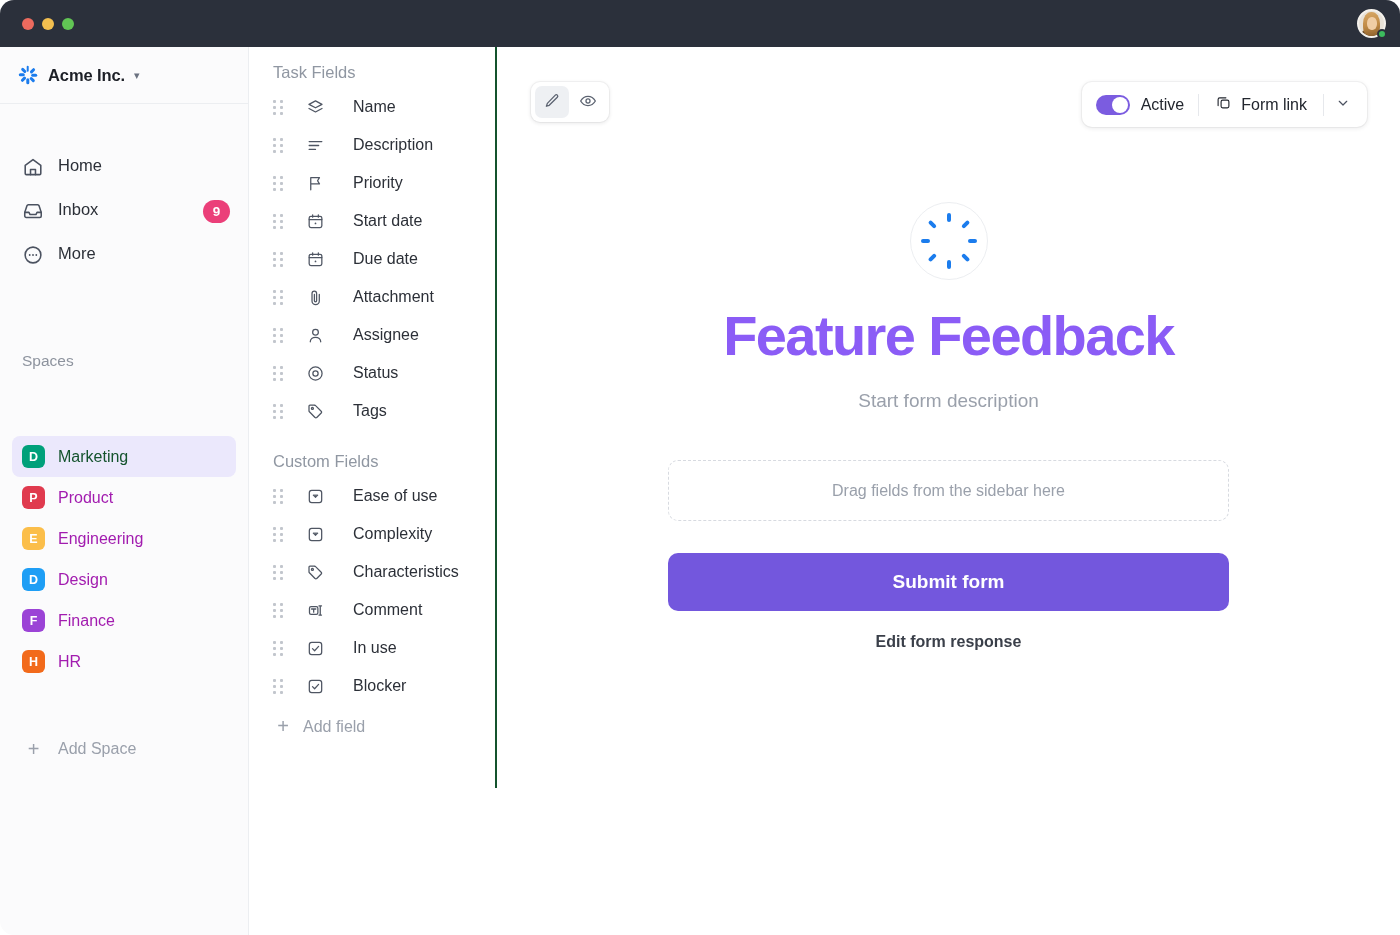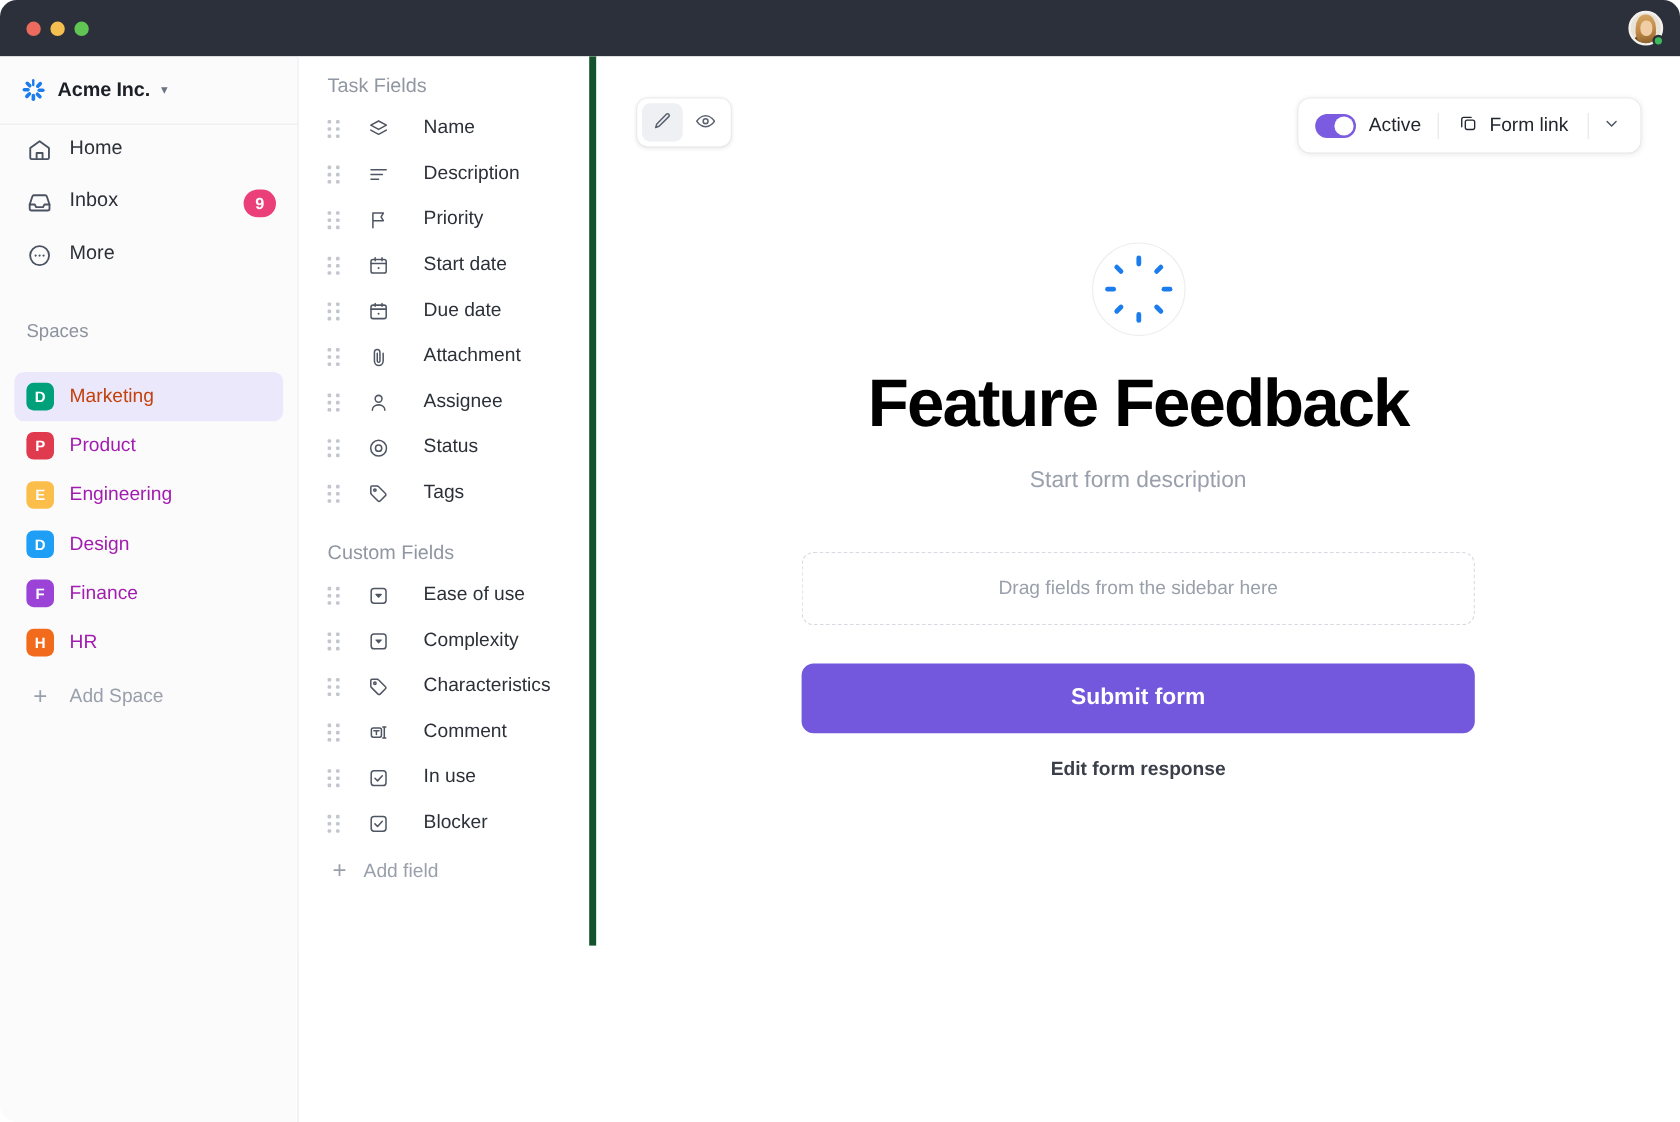--- a/index.html
+++ b/index.html
@@ -99,20 +99,21 @@
   }
 
   
   .sidebar {
     width: 249px;
     height: 888px;
     background: #fbfbfc;
     border-right: 1px solid #eceef1;
     display: flex;
     flex-direction: column;
+    gap: 42px;
   }
   .workspace {
     height: 57px;
     display: flex;
     align-items: center;
     padding: 0 16px;
     border-bottom: 1px solid #eceef1;
     gap: 9px;
     cursor: pointer;
   }
@@ -182,21 +183,21 @@
   .space-item {
     height: 41px;
     display: flex;
     align-items: center;
     gap: 13px;
     padding: 0 10px;
     border-radius: 8px;
     cursor: pointer;
   }
   .space-item.active { background: #ebe8fc; }
-  .space-item.active .space-label { color: #c2410c; font-weight: 500; }
+  .space-item.active .space-label { color: #14532d; font-weight: 500; }
   .space-avatar {
     width: 23px; height: 23px;
     border-radius: 6px;
     color: #fff;
     font-size: 12.5px;
     font-weight: 700;
     display: flex;
     align-items: center;
     justify-content: center;
     flex: none;
@@ -219,21 +220,21 @@
     color: #9aa0ab; font-size: 20px; font-weight: 300; line-height: 1;
     flex: none;
   }
   .add-label { font-size: 16px; color: #9aa0ab; }
 
   
   .fields-panel {
     width: 248px;
     height: 741px;
     background: #ffffff;
-    border-right: 6px solid #14532d;
+    border-right: 2px solid #14532d;
     padding-top: 16px;
     overflow: hidden;
   }
   .fields-heading {
     font-size: 16.5px;
     color: #9097a2;
     padding: 0 0 6px 24px;
   }
   .fields-heading.second { padding-top: 22px; }
 
@@ -403,21 +404,21 @@
     left: 50%; top: 50%;
     width: 4px; height: 9px;
     background: #1b7ced;
     border-radius: 2px;
     transform-origin: 50% 15px;
   }
   .form-title {
     margin-top: 28px;
     font-size: 56px;
     font-weight: 700;
-    color: #000000;
+    color: #8b5cf6;
     letter-spacing: -1.6px;
     line-height: 1;
   }
   .form-desc {
     margin-top: 26px;
     font-size: 19px;
     color: #9aa0ab;
     text-align: center;
   }
   .dropzone {

